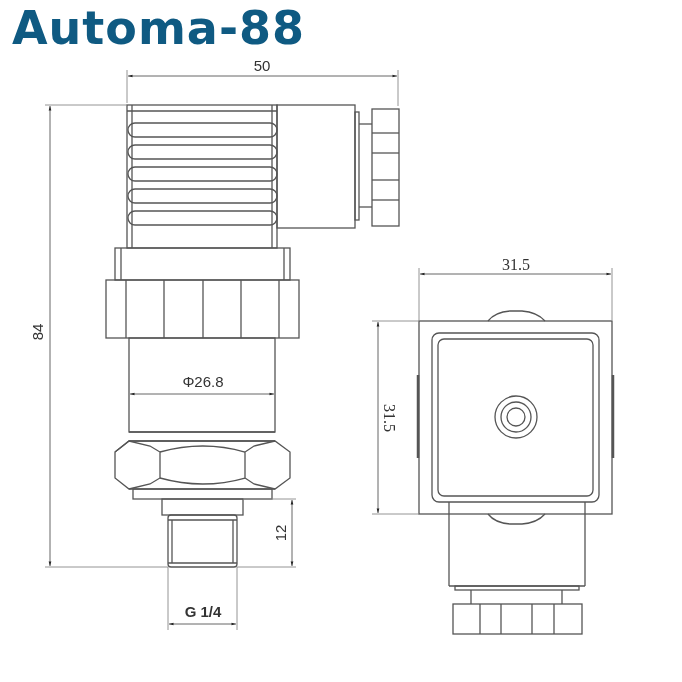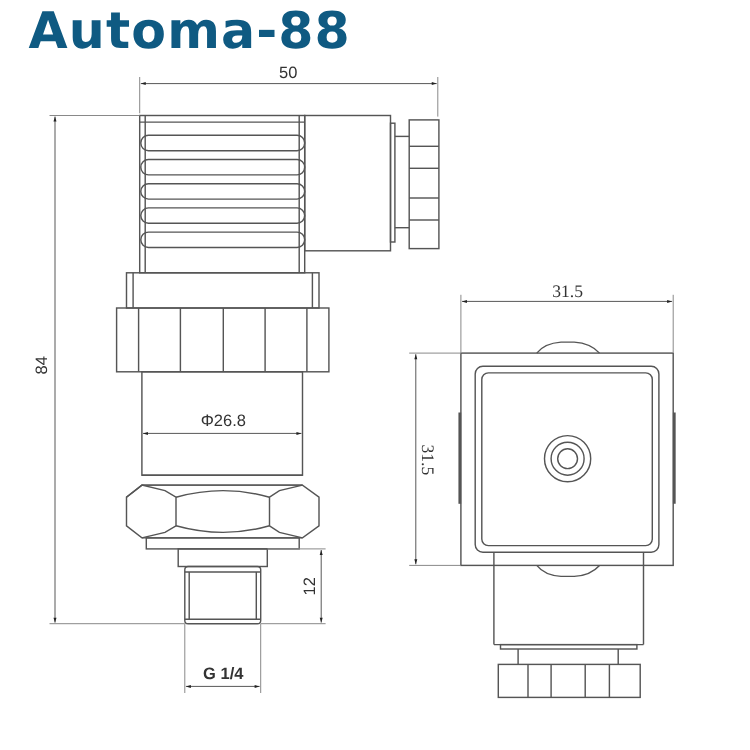--- a/index.html
+++ b/index.html
@@ -1,18 +1,18 @@
 <!DOCTYPE html>
 <html><head>
   <meta charset="utf-8">
   <style>
     html, body { margin: 0; padding: 0; background: #ffffff; }
     body { width: 682px; height: 682px; position: relative; overflow: hidden; font-family: "DejaVu Sans", sans-serif; }
     .brand {
-      position: absolute; left: 26px; top: 2px;
+      position: absolute; left: 12px; top: 2px;
       font-family: "DejaVu Sans", sans-serif; font-weight: bold;
       font-size: 46px; letter-spacing: 1px; color: #0f5a82;
       line-height: 52px;
     }
     svg { position: absolute; left: 0; top: 0; }
     .dim-text { font-family: "Liberation Sans", sans-serif; fill: #333; }
     .dim-serif { font-family: "Liberation Serif", serif; fill: #333; }
   </style>
 </head>
 <body>

